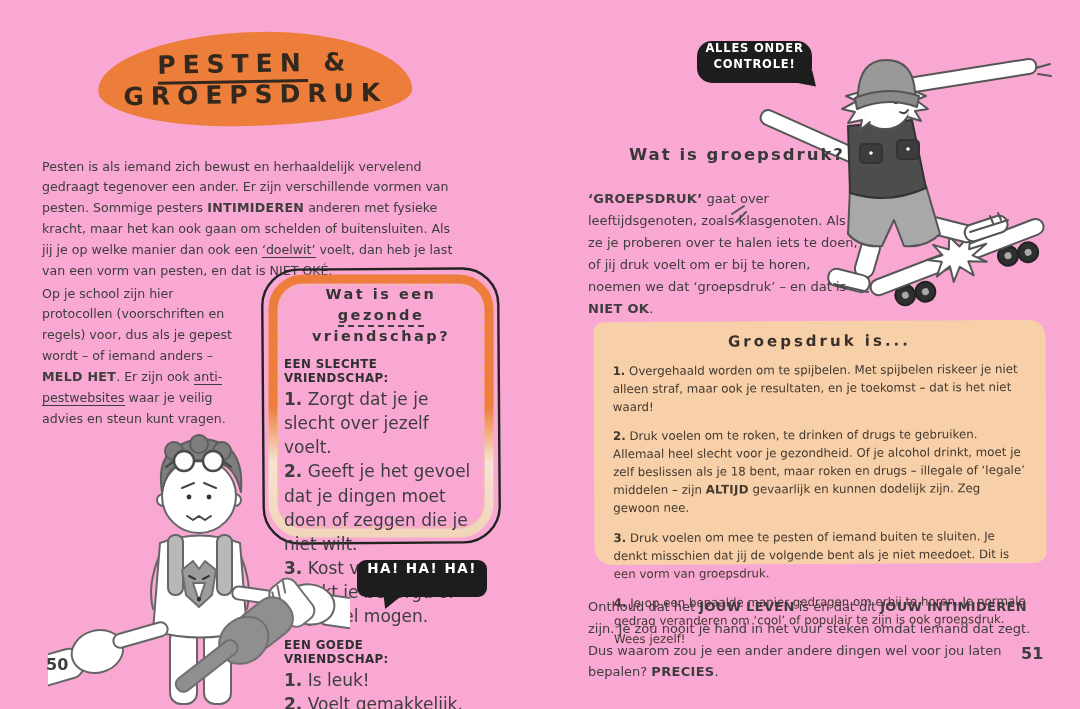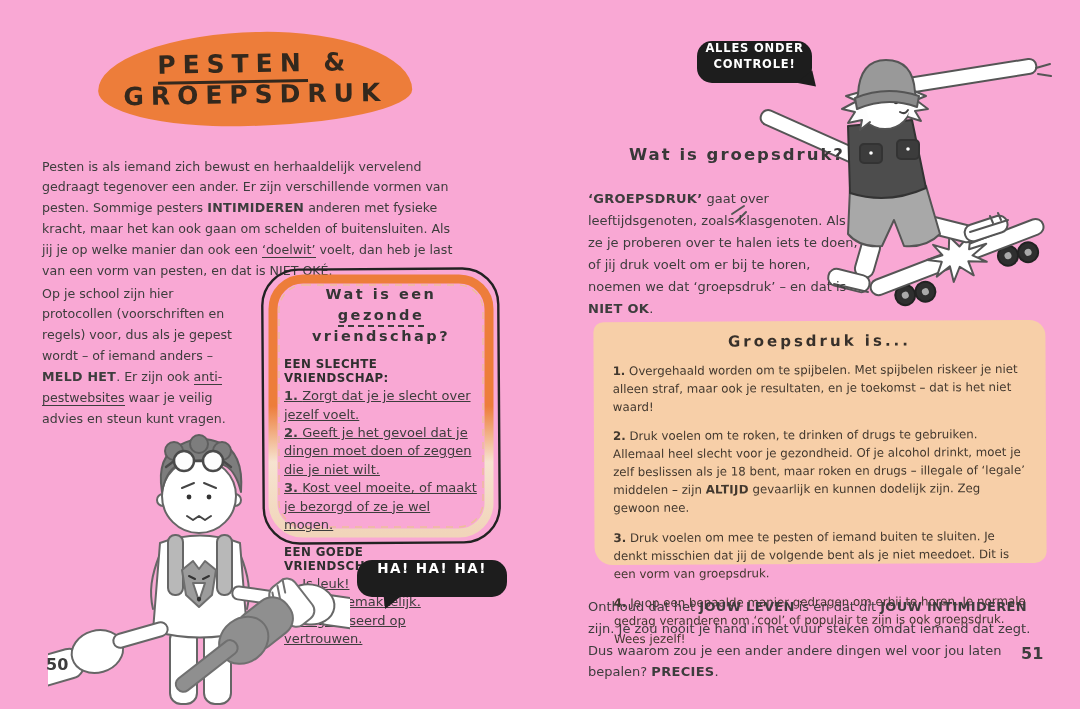--- a/index.html
+++ b/index.html
@@ -18,26 +18,26 @@
   .u{border-bottom:1.8px solid #3d3d3d;}
   .du{border-bottom:2px dashed #3d3d3d;padding-bottom:2px;}
   .intro-left{left:42px;top:144px;width:416px;}
   .protocol{left:42px;top:271px;width:206px;}
   
   .fbox{left:258px;top:264px;width:246px;height:284px;}
   .fbox svg.border{position:absolute;left:0;top:0;width:100%;height:100%;}
   .fbox-content{position:absolute;left:26px;top:20px;width:194px;}
   .fbox-title{text-align:center;font-size:14.5px;font-weight:600;letter-spacing:2.5px;color:#353535;line-height:1.45;}
   .fbox-sec{font-size:11.8px;font-weight:700;letter-spacing:.4px;color:#2f2f2f;margin:10px 8px 2px 0;}
-  .fbox-item{font-size:13px;line-height:1.42;margin:0 0;color:#3d3d3d;text-decoration:underline;}
+  .fbox-item{font-size:17px;line-height:1.42;margin:0 0;color:#3d3d3d;}
   .num{font-weight:700;}
   
   .bubble{background:#1d1d1d;color:#fff;font-weight:700;display:flex;flex-direction:column;
           align-items:center;justify-content:flex-start;border-radius:15px;}
-  .ha-bubble{left:357px;top:560px;width:150px;height:37px;font-size:13.5px;letter-spacing:1.5px;}
+  .ha-bubble{left:357px;top:560px;width:130px;height:37px;font-size:13.5px;letter-spacing:1.5px;border-radius:9px;}
   .ha-bubble .tail{position:absolute;left:24px;bottom:-13px;width:0;height:0;
           border-left:6px solid transparent;border-right:12px solid transparent;
           border-top:16px solid #1d1d1d;transform:rotate(14deg);}
   .ctrl-bubble{left:697px;top:41px;width:115px;height:42px;font-size:11.5px;letter-spacing:.8px;line-height:1.35;}
   .ctrl-bubble .tail{position:absolute;right:-7px;bottom:-7px;width:0;height:0;
           border-right:7px solid transparent;border-left:13px solid transparent;
           border-top:15px solid #1d1d1d;transform:rotate(-38deg);}
   
   .gd-heading{left:588px;top:145px;font-size:16.5px;font-weight:600;letter-spacing:2px;color:#383838;margin-left:41px;}
   .gd-intro{left:588px;top:175px;width:274px;font-size:13px;line-height:1.7;}

